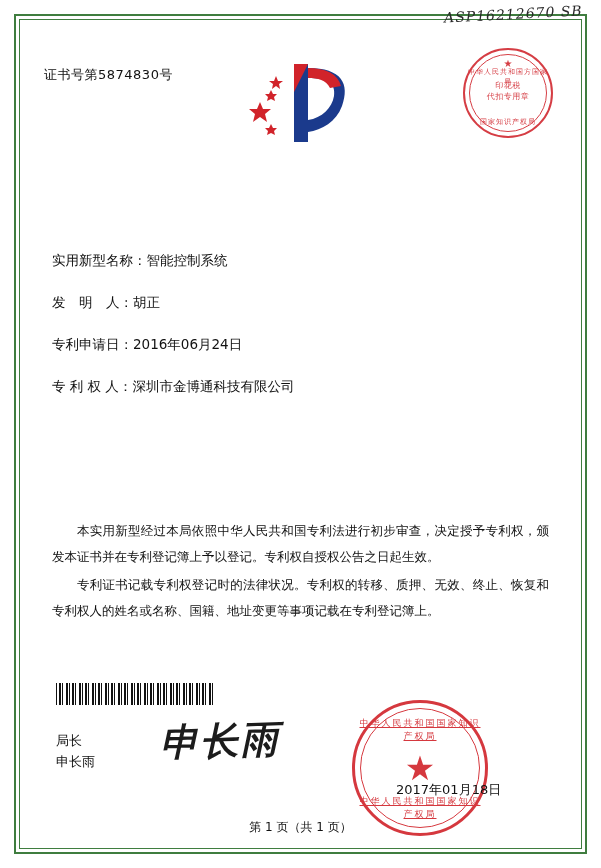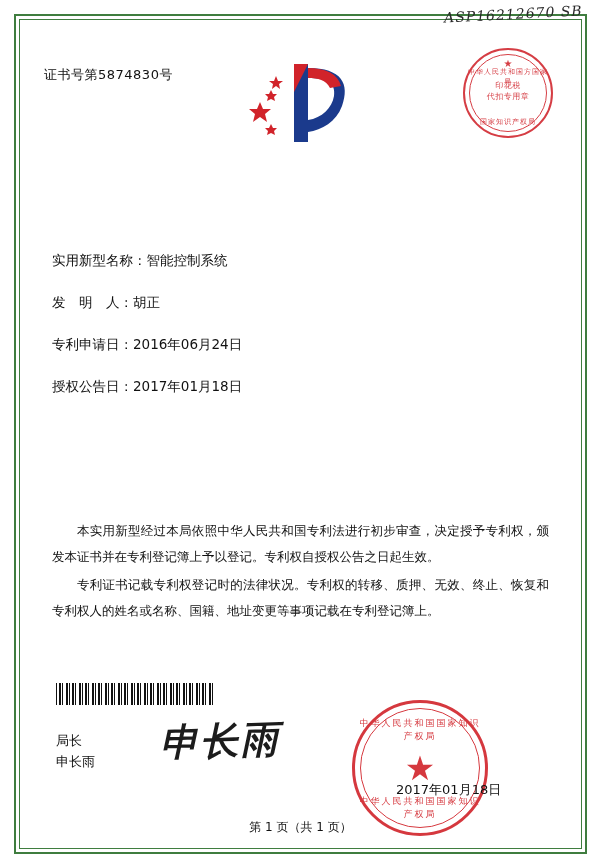--- a/index.html
+++ b/index.html
@@ -237,20 +237,21 @@
     font-size: 34px;
     line-height: 44px;
   }
   .stamp-main .curve-top,
   .stamp-main .curve-bottom {
     position: absolute;
     left: 0; right: 0;
     text-align: center;
     font-size: 9px;
     letter-spacing: 2px;
+    text-decoration: underline;
   }
   .stamp-main .curve-top { top: 14px; }
   .stamp-main .curve-bottom { bottom: 12px; }
 
   
   .issue-date {
     position: absolute;
     left: 396px;
     top: 781px;
     font-size: 13px;
@@ -311,21 +312,21 @@
     <div class="field-row">
       <span class="field-label">实用新型名称：</span><span class="field-value">智能控制系统</span>
     </div>
     <div class="field-row">
       <span class="field-label">发　明　人：</span><span class="field-value">胡正</span>
     </div>
     <div class="field-row">
       <span class="field-label">专利申请日：</span><span class="field-value">2016年06月24日</span>
     </div>
     <div class="field-row">
-      <span class="field-label">授权公告日：</span><span class="field-value">2017年01月18日</span>
+      <span class="field-label">专 利 权 人：</span><span class="field-value">深圳市金博通科技有限公司</span>
     </div>
   </div>
 
   <div class="body-text">
     <p>本实用新型经过本局依照中华人民共和国专利法进行初步审查，决定授予专利权，颁发本证书并在专利登记簿上予以登记。专利权自授权公告之日起生效。</p>
     <p>专利证书记载专利权登记时的法律状况。专利权的转移、质押、无效、终止、恢复和专利权人的姓名或名称、国籍、地址变更等事项记载在专利登记簿上。</p>
   </div>
 
   <div class="barcode"></div>
 

